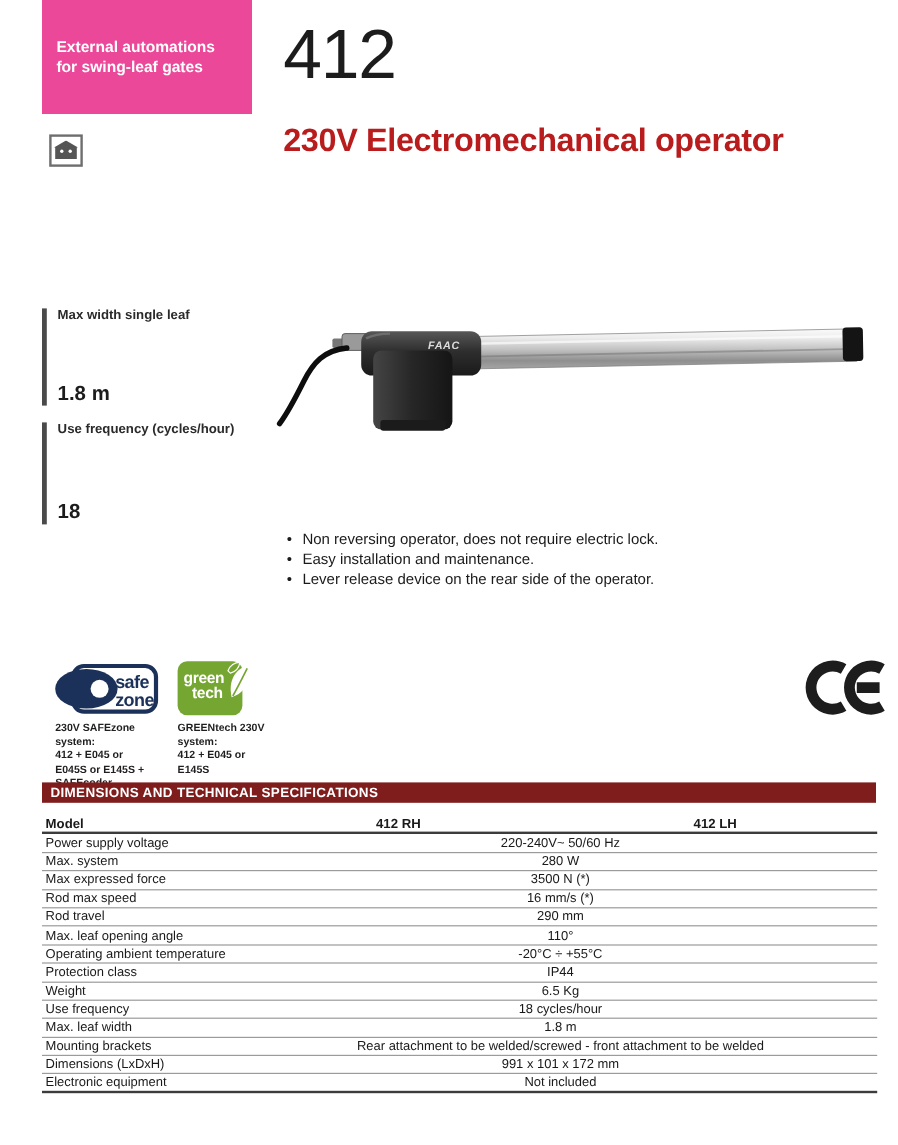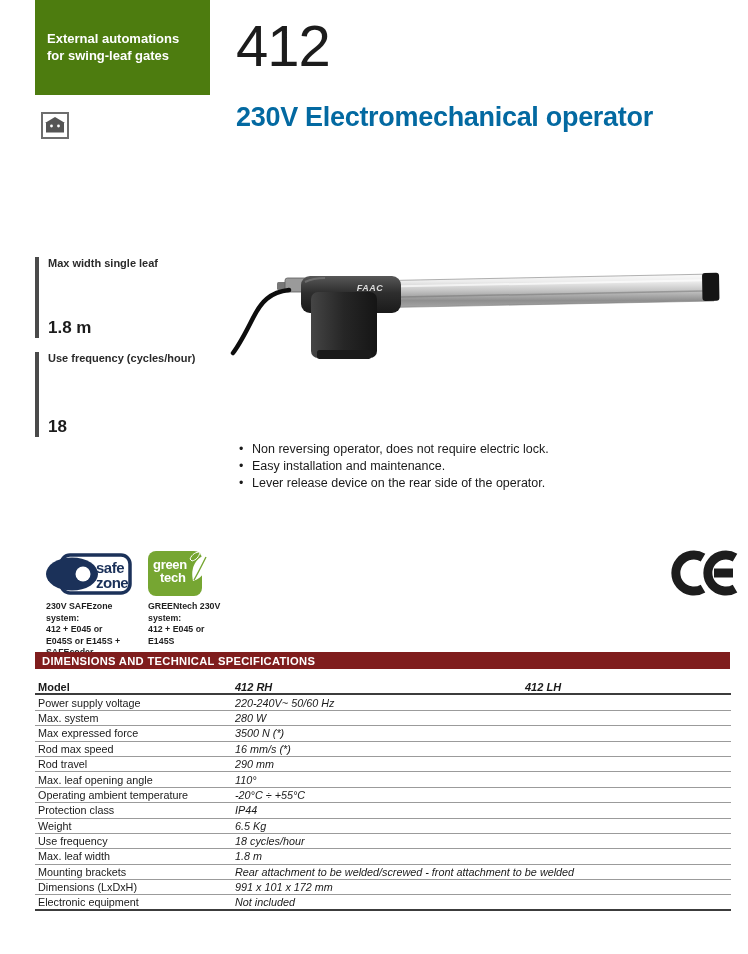--- a/index.html
+++ b/index.html
@@ -2,24 +2,24 @@
 <html><head>
 <meta charset="utf-8">
 <style>
   * { margin:0; padding:0; box-sizing:border-box; }
   html,body { background:#ffffff; }
   body { width:748px; height:954px; font-family:"Liberation Sans", sans-serif; color:#1c1c1c; position:relative; overflow:hidden; }
 
   .page { position:absolute; inset:0; }
 
   
-  .category-box { position:absolute; left:35px; top:0; width:175px; height:95px; background:#4d7c0f;text-decoration:underline; }
+  .category-box { position:absolute; left:35px; top:0; width:175px; height:95px; background:#ec4899;text-decoration:underline; }
   .category-box .cat-text { position:absolute; left:12px; top:31px; color:#ffffff; font-size:13px; font-weight:700; line-height:1.28; white-space:pre-line; }
   .page-title { position:absolute; left:236px; top:12px; font-size:58px; font-weight:500; letter-spacing:-1px; color:#1c1c1c; }
-  .page-subtitle { position:absolute; left:236px; top:102px; font-size:27px; font-weight:700; letter-spacing:-0.3px; color:#0369a1; }
+  .page-subtitle { position:absolute; left:236px; top:102px; font-size:27px; font-weight:700; letter-spacing:-0.3px; color:#b91c1c; }
   .product-type-icon { position:absolute; left:41px; top:112px; width:28px; height:27px; border:2px solid #6e6e6e; background:#fff; display:flex; align-items:center; justify-content:center; }
 
   
   .stat { position:absolute; left:35px; border-left:4px solid #4a4a4a; padding-left:9px; display:flex; flex-direction:column; justify-content:space-between; }
   .stat-1 { top:257px; height:81px; width:190px; }
   .stat-2 { top:352px; height:85px; width:200px; }
   .stat-label { font-size:11px; font-weight:700; line-height:1.2; color:#2a2a2a; }
   .stat-value { font-size:17px; font-weight:700; color:#1c1c1c; }
 
   
@@ -37,25 +37,25 @@
   .logo-caption { position:absolute; top:601px; width:102px; font-size:8.8px; font-weight:700; line-height:1.32; color:#1f1f1f; white-space:pre-line; }
   .caption-safezone { left:30px;margin-left:16px; }
   .caption-greentech { left:148px; }
 
   
   .section-banner { position:absolute; left:35px; top:652px; width:695px; height:17px; background:#7f1d1d; display:flex; align-items:center; }
   .section-banner span { color:#ffffff; font-size:11.2px; font-weight:700; letter-spacing:0.3px; padding-left:7px; }
 
   
   .spec-table { position:absolute; left:35px; top:680px; width:696px; }
-  .trow { display:grid; grid-template-columns:168px 258px 270px; height:15.4px; align-items:center; border-bottom:1px solid #9b9b9b; font-size:10.8px; color:#1a1a1a;gap:32px; }
+  .trow { display:grid; grid-template-columns:168px 258px 270px; height:15.4px; align-items:center; border-bottom:1px solid #9b9b9b; font-size:10.8px; color:#1a1a1a; }
   .trow.thead { font-weight:700; border-bottom:2px solid #3c3c3c; font-size:11px; }
   .trow:last-child { border-bottom:2px solid #3c3c3c; }
   .cell-label { padding-left:3px; white-space:nowrap; }
-  .cell-val { text-align:left; white-space:nowrap;font-style:italic; }
+  .cell-val { text-align:center; white-space:nowrap; }
   .span2 { grid-column:2 / 4; }
 </style>
 </head>
 <body>
 
 <div class="page">
 
   <div class="category-box">
     <div class="cat-text">External automations
 for swing-leaf gates</div>

